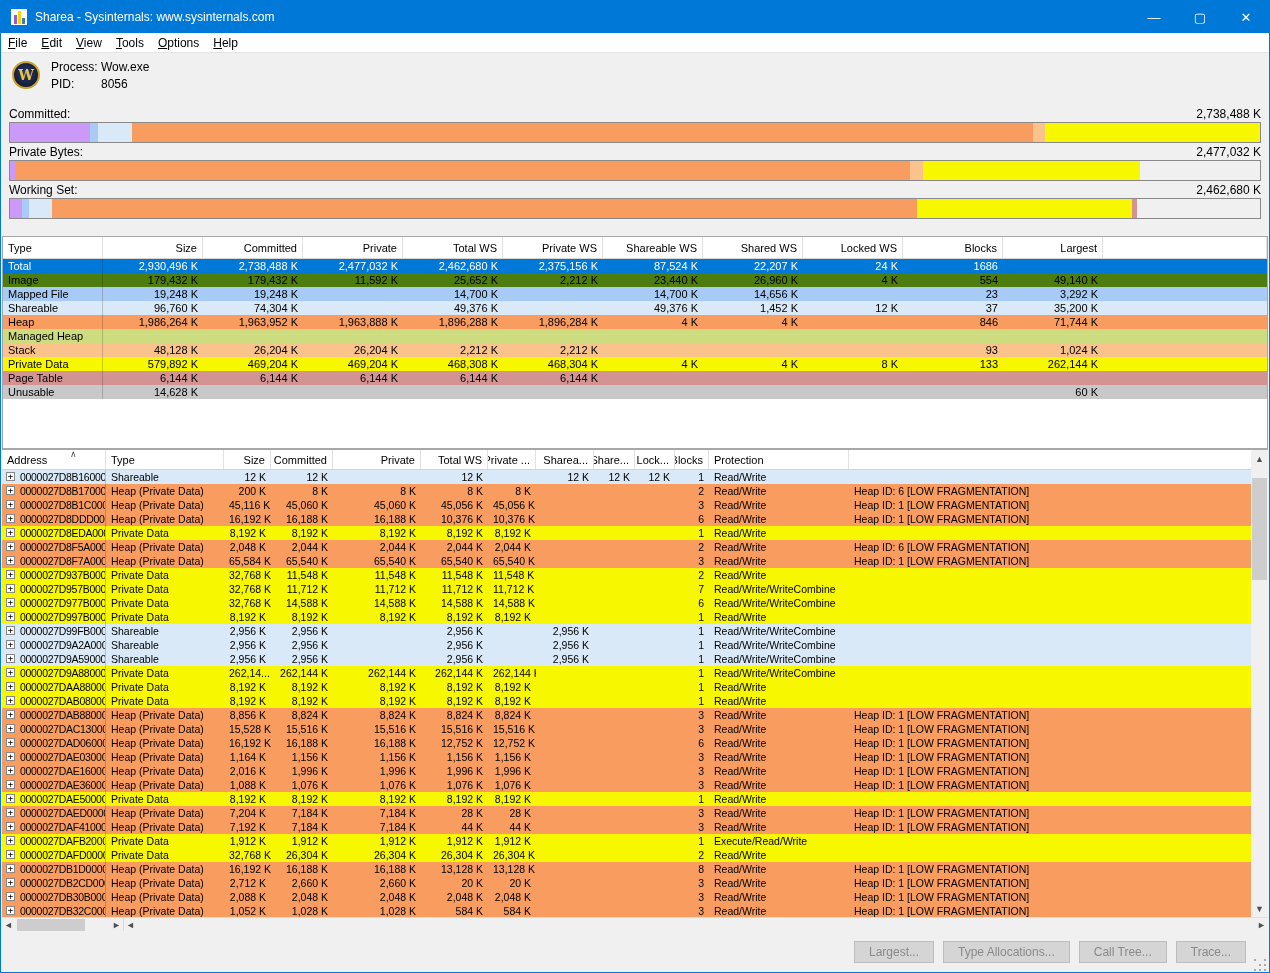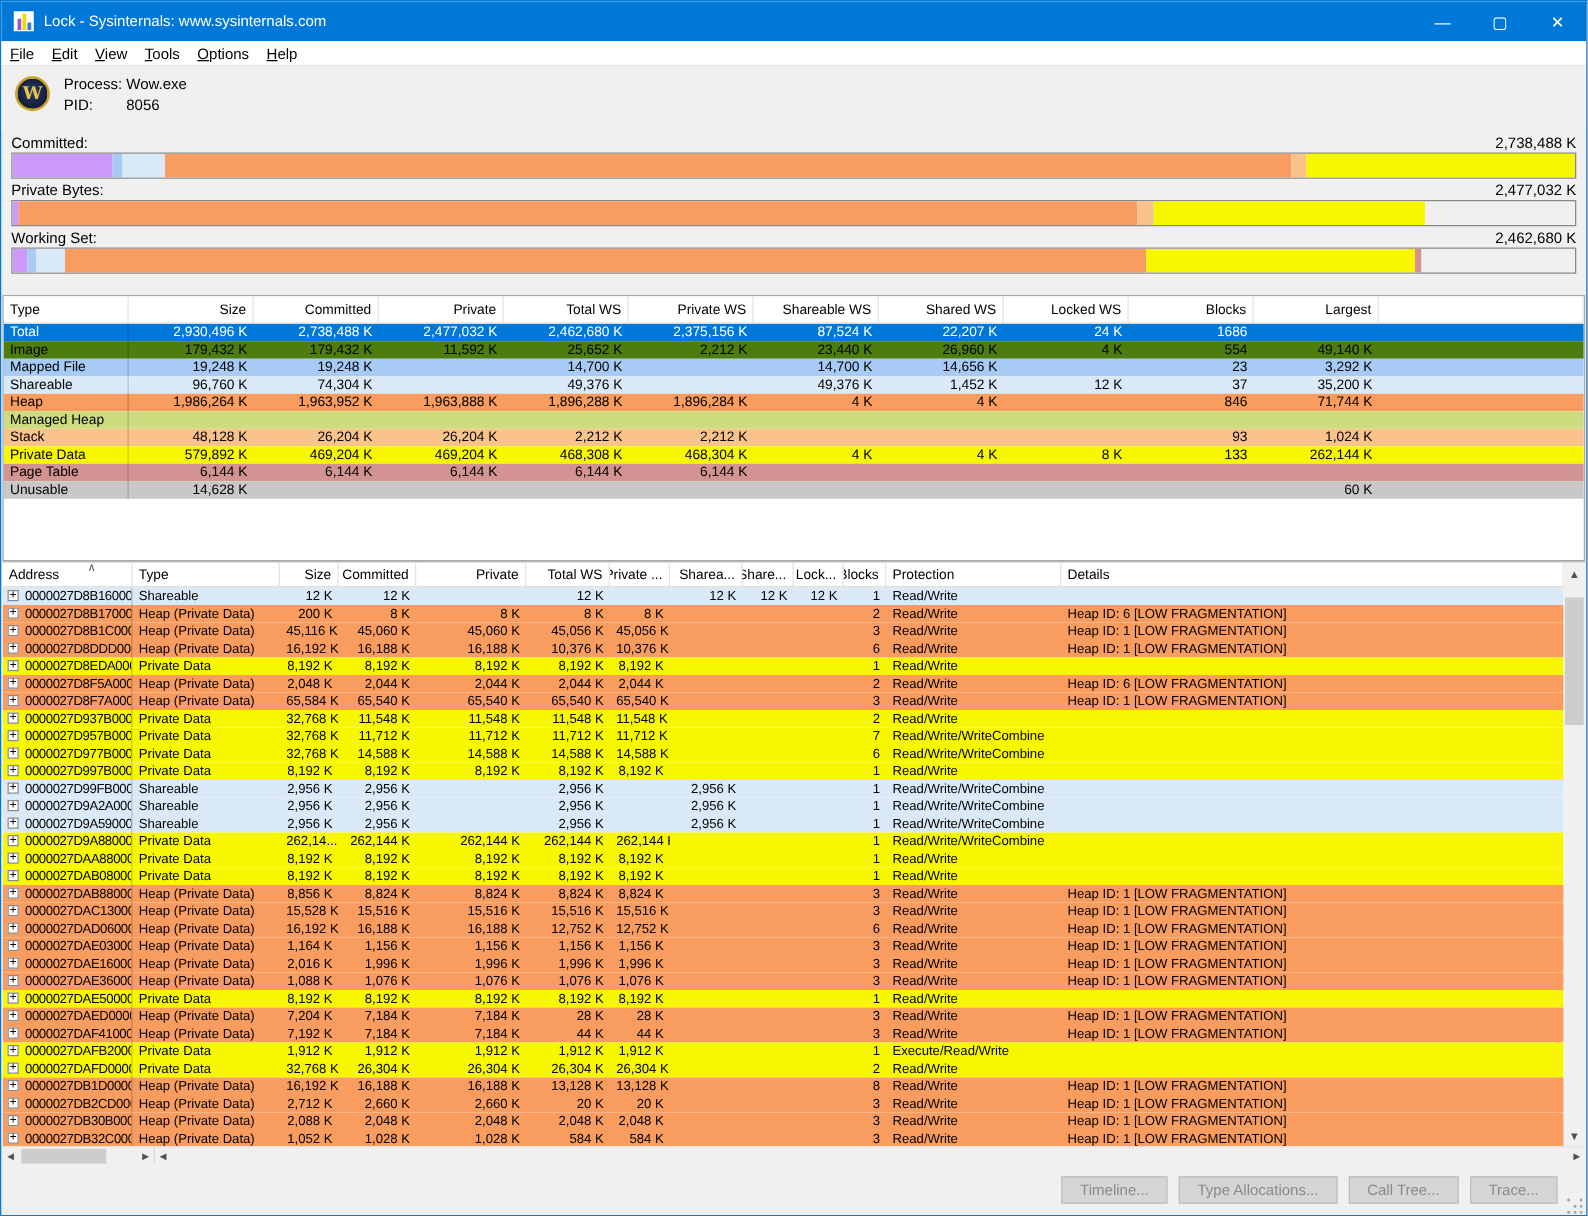--- a/index.html
+++ b/index.html
@@ -94,21 +94,21 @@
 <body>
 
 <div class="window">
 
   <div class="titlebar">
     <div class="app-icon">
       <i style="height:9px;background:#9B59D0"></i>
         <i style="height:13px;background:#F0D800"></i>
         <i style="height:6px;background:#3B78D8"></i>
     </div>
-    <span class="title">Lock - Sysinternals: www.sysinternals.com</span>
+    <span class="title">Sharea - Sysinternals: www.sysinternals.com</span>
     <div class="win-controls">
       <div class="win-btn">—</div>
       <div class="win-btn">▢</div>
       <div class="win-btn">✕</div>
     </div>
   </div>
 
   <div class="menubar" id="menubar">
       <div class="menu-item"><u>F</u>ile</div>
       <div class="menu-item"><u>E</u>dit</div>
@@ -336,21 +336,20 @@
           <div class="hcell num" style="width: 47px;">Size</div>
           <div class="hcell num" style="width: 62px;">Committed</div>
           <div class="hcell num" style="width: 88px;">Private</div>
           <div class="hcell num" style="width: 67px;">Total WS</div>
           <div class="hcell num" style="width: 48px;">Private ...</div>
           <div class="hcell num" style="width: 58px;">Sharea...</div>
           <div class="hcell num" style="width: 41px;">Share...</div>
           <div class="hcell num" style="width: 40px;">Lock...</div>
           <div class="hcell num" style="width: 34px;">Blocks</div>
           <div class="hcell" style="width: 140px;">Protection</div>
-          <div class="hcell fill">Details</div>
           <div class="sort-arrow">∧</div>
         </div>
       <div class="det-rows" id="det-rows">
           <div class="lv-row r-shareable">
             <div class="cell first" style="width: 104px; display: flex; padding: 0px;">
               <div class="exp">+</div>
               <div class="addr" style="display: inline;">0000027D8B160000</div>
             </div>
             <div class="cell" style="width: 118px;">Shareable</div>
             <div class="cell num" style="width: 47px;">12 K</div>
@@ -939,20 +938,20 @@
       <div class="hs-btn hs-r">►</div>
     </div>
     <div class="hbar hb-right">
       <div class="hs-btn hs-l">◄</div>
       <div class="hs-btn hs-r">►</div>
     </div>
   </div>
 
   <div class="footer" id="footer">
 
-  <div class="foot-btn">Timeline...</div>
+  <div class="foot-btn">Largest...</div>
       <div class="foot-btn">Type Allocations...</div>
       <div class="foot-btn">Call Tree...</div>
       <div class="foot-btn">Trace...</div>
       <div class="grip"></div>
     </div>
 
 </div>
 
 </body></html>

